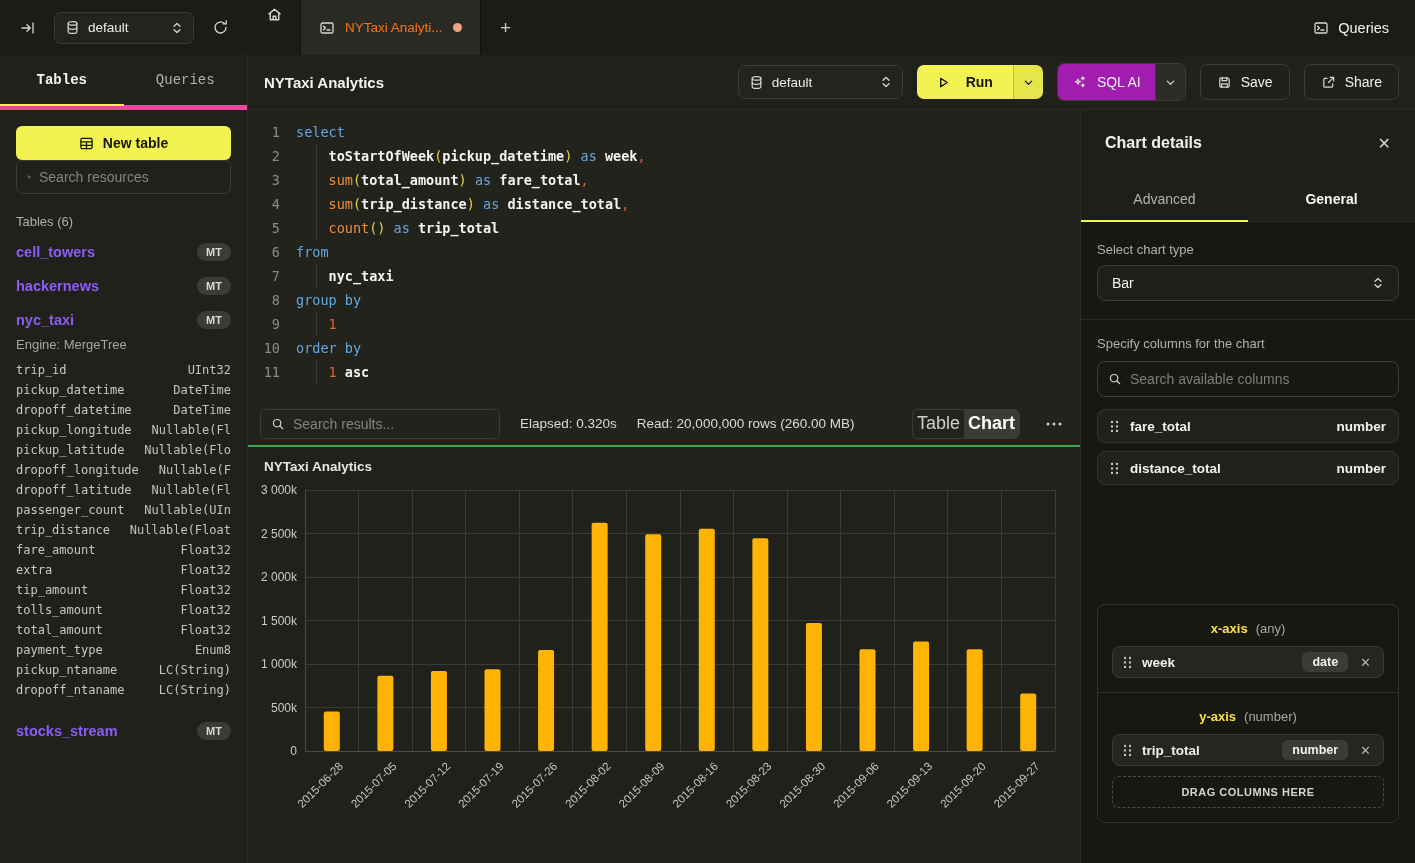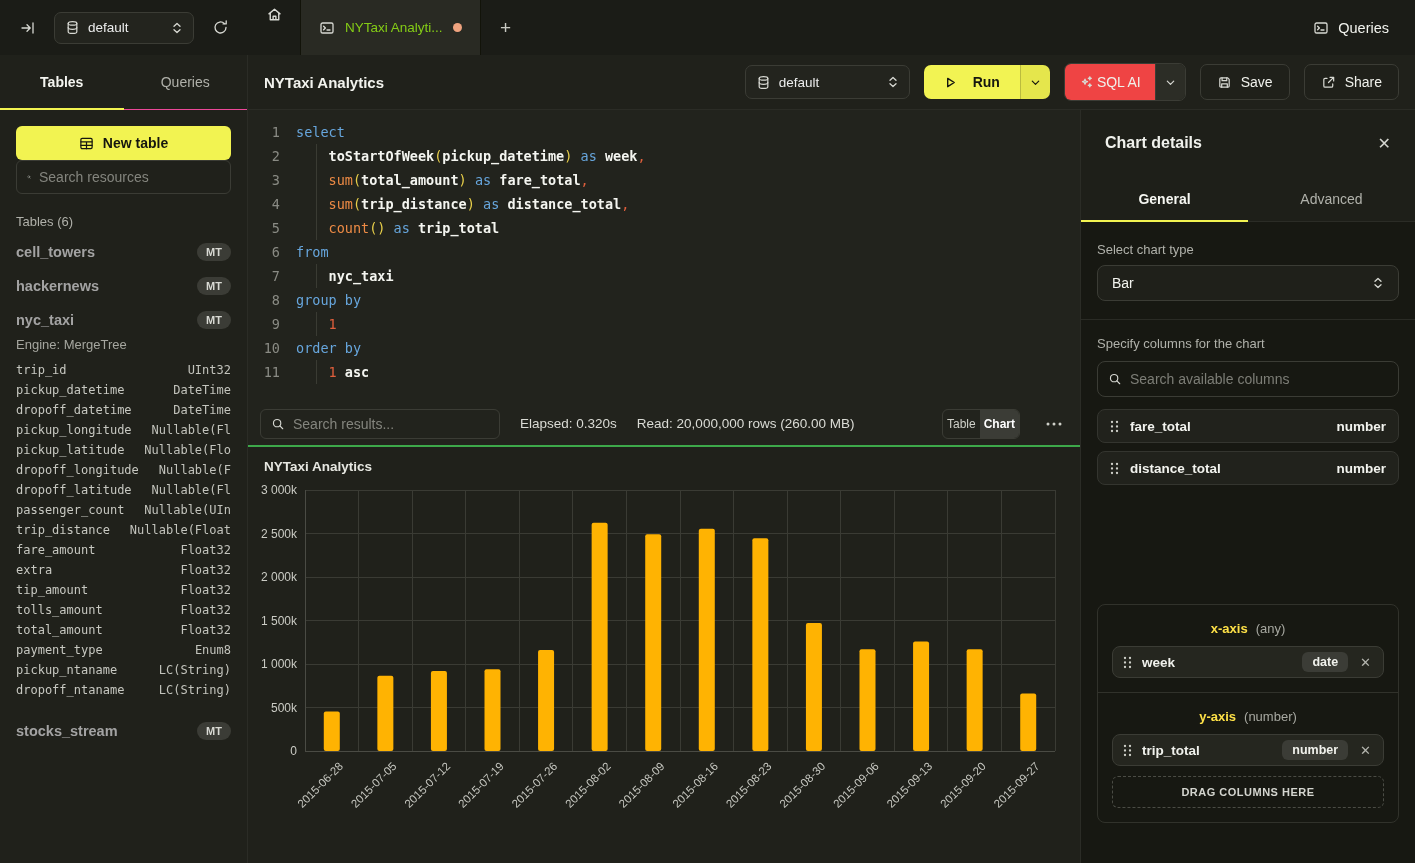--- a/index.html
+++ b/index.html
@@ -12,63 +12,63 @@
   
   .topbar { height:55px; display:flex; align-items:stretch; background:#1b1c17; flex:0 0 55px; }
   .topbar-left { width:248px; flex:0 0 248px; display:flex; align-items:center; gap:12px; padding:0 14px; }
   .iconbtn { width:28px; height:28px; display:flex; align-items:center; justify-content:center; border-radius:6px; cursor:pointer; }
   .pill { display:flex; align-items:center; gap:8px; height:32px; padding:0 10px; border:1px solid #3b3c35; border-radius:7px; background:#23241e; }
   .pill .lbl { font-size:13.5px; color:#eceded; }
   .db-pill { flex:1; }
   .tabbar { flex:1; display:flex; align-items:stretch; }
   .home-tab { width:52px; display:flex; align-items:center; justify-content:center; }
   .tab-active { display:flex; align-items:center; gap:10px; padding:0 18px; background:#292a23; border-left:1px solid #121309; border-right:1px solid #121309; }
-  .tab-active .tab-title { font-size:13.5px; color:#84cc16; }
+  .tab-active .tab-title { font-size:13.5px; color:#f97316; }
   .dot { width:9px; height:9px; border-radius:50%; background:#efa37f; }
   .plus-tab { width:50px; display:flex; align-items:center; justify-content:center; font-size:19px; color:#c9cac3; }
   .topbar-right { display:flex; align-items:center; gap:8px; padding-right:26px; }
   .queries-link { display:flex; align-items:center; gap:9px; font-size:14.5px; color:#f2f3ee; cursor:pointer; }
 
   
   .bodyrow { flex:1; display:flex; min-height:0; }
 
   
   .sidebar { width:248px; flex:0 0 248px; background:#20211b; border-right:1px solid #2b2c26; display:flex; flex-direction:column; }
-  .side-tabs { height:55px; flex:0 0 55px; display:flex; position:relative; border-bottom:1px solid #ec4899; }
+  .side-tabs { height:55px; flex:0 0 55px; display:flex; position:relative; border-bottom:5px solid #ec4899;font-family:Liberation Mono, monospace; }
   .side-tab { flex:1; display:flex; align-items:center; justify-content:center; font-size:14px; color:#b0b1aa; cursor:pointer; }
   .side-tab.active { color:#f4f5f0; font-weight:700; }
   .side-tabs .underline { position:absolute; bottom:-1px; left:0; width:50%; height:2px; background:#f2f351; }
   .side-content { flex:1; padding:16px; overflow:hidden; }
   .btn-yellow { width:100%; height:34px; background:#f2f351; color:#15160f; border:none; border-radius:6px; font-weight:700; font-size:14px; display:flex; align-items:center; justify-content:center; gap:9px; cursor:pointer; font-family:inherit; }
   .btn-yellow .ic { stroke:#15160f; }
   .searchbox { margin-top:0; height:34px; border:1px solid #3b3c35; border-radius:6px; display:flex; align-items:center; gap:8px; padding:0 10px; background:transparent; }
   .searchbox input { flex:1; background:transparent; border:none; outline:none; color:#e8e9e3; font-size:14px; font-family:inherit; }
   .searchbox input::placeholder { color:#84857e; }
   .side-section-label { margin:20px 0 6px; font-size:13px; color:#b0b1aa; }
   .tbl-row { height:34px; display:flex; align-items:center; justify-content:space-between; cursor:pointer; }
-  .tbl-name { font-size:14.5px; font-weight:700; color:#a3a3a3; }
+  .tbl-name { font-size:14.5px; font-weight:700; color:#8b5cf6; }
   .badge { background:#3b3c36; color:#d8d9d3; font-size:11px; font-weight:700; border-radius:10px; padding:3px 9px; }
   .engine-line { font-size:13px; color:#a5a69f; margin:0 0 8px; }
   .col-row { height:20px; display:flex; align-items:center; justify-content:space-between; font-family:"DejaVu Sans Mono", monospace; font-size:12px; color:#c7c8c1; white-space:nowrap; }
   .col-row .ctype { color:#c2c3bc; }
 
   
   .contentcol { flex:1; display:flex; flex-direction:column; min-width:0; }
   .doc-header { height:55px; flex:0 0 55px; display:flex; align-items:center; padding:0 16px; gap:14px; border-bottom:1px solid #2b2c26; background:#20211b; }
   .doc-title { font-size:15px; font-weight:700; color:#f2f3ee; }
   .hdr-right { margin-left:auto; display:flex; align-items:center; gap:14px; }
   .hdr-db { width:165px; height:34px; }
   .split { display:flex; border-radius:7px; overflow:hidden; }
   .run-main { display:flex; align-items:center; gap:16px; height:34px; padding:0 20px; background:#f2f353; color:#15160f; font-weight:700; font-size:14px; cursor:pointer; }
   .run-main .ic { stroke:#15160f; stroke-width:1.5; }
   .run-caret { width:30px; height:34px; background:#e5e64c; border-left:1px solid rgba(0,0,0,.18); display:flex; align-items:center; justify-content:center; cursor:pointer; }
   .run-caret .ic { stroke:#15160f; }
   .ghost { display:flex; align-items:center; gap:9px; height:36px; padding:0 16px; border:1px solid #3b3c35; border-radius:7px; background:#1f201a; font-size:14px; color:#f0f1ec; cursor:pointer; }
   .sqlai { border:1px solid #3b3c35; border-radius:7px; overflow:hidden; display:flex; }
-  .sqlai-main { display:flex; align-items:center; gap:2px; height:36px; padding:0 14px; background:#ef4444; font-size:14px; cursor:pointer; }
+  .sqlai-main { display:flex; align-items:center; gap:9px; height:36px; padding:0 14px; background:#a21caf; font-size:14px; cursor:pointer; }
   .sqlai-caret { width:30px; display:flex; align-items:center; justify-content:center; background:#2c2d26; border-left:1px solid #3b3c35; cursor:pointer; }
 
   .workrow { flex:1; display:flex; min-height:0; }
   .editorstack { width:832px; flex:0 0 832px; display:flex; flex-direction:column; min-height:0; }
 
   
   .editor { height:292px; flex:0 0 292px; background:#22231d; padding:10px 0 0 12px; font-family:"DejaVu Sans Mono", monospace; font-size:13.5px; line-height:24px; overflow:hidden; }
   .cline { display:flex; position:relative; white-space:pre; }
   .cline .ln { width:20px; text-align:right; color:#8a8b84; flex:0 0 20px; }
   .cline .code { margin-left:16px; }
@@ -79,21 +79,21 @@
   .tk-pa { color:#e8cf4a; }
   .tk-id { color:#f4f5f0; font-weight:700; }
   .tk-cm { color:#e05f3c; }
   .tk-pl { color:#d8d9d2; }
 
   
   .resultsbar { height:45px; flex:0 0 45px; background:#22231d; border-bottom:2px solid #3da84a; display:flex; align-items:center; gap:20px; padding:0 12px; }
   .resultsbar .searchbox { margin:0; width:240px; height:30px; }
   .meta { font-size:13.5px; color:#dadbd5; white-space:nowrap; }
   .toggle { margin-left:auto; display:flex; height:30px; border:1px solid #3b3c35; border-radius:6px; overflow:hidden; }
-  .toggle .seg { display:flex; align-items:center; padding:0 4px; font-size:12px; color:#cfd0c9; cursor:pointer; }
+  .toggle .seg { display:flex; align-items:center; padding:0 4px; font-size:18px; color:#cfd0c9; cursor:pointer; }
   .toggle .seg.active { background:#3b3c36; color:#ffffff; font-weight:700; }
   .morebtn { width:28px; display:flex; align-items:center; justify-content:center; color:#cfd0c9; font-size:17px; letter-spacing:1px; cursor:pointer; }
 
   
   .chartarea { flex:1; position:relative; background:#20211b; min-height:0; }
   .chart-title { position:absolute; left:16px; top:12px; font-size:13.5px; font-weight:600; color:#e6e7e1; }
 
   
   .panel { flex:1; border-left:1px solid #2b2c26; background:#17180f; display:flex; flex-direction:column; min-width:0; background:#171812; }
   .panel-header { height:66px; flex:0 0 66px; background:#1e1f19; display:flex; align-items:center; justify-content:space-between; padding:0 24px; }
@@ -458,22 +458,22 @@
               </svg>
           </div>
         </div>
 
         <div class="panel">
           <div class="panel-header">
             <span class="panel-title">Chart details</span>
             <span class="panel-close">✕</span>
           </div>
           <div class="panel-tabs">
+            <div class="panel-tab">Advanced</div>
             <div class="panel-tab active">General</div>
-            <div class="panel-tab">Advanced</div>
             <div class="underline"></div>
           </div>
           <div class="panel-body">
             <div class="field-label">Select chart type</div>
             <div class="select">
               <span class="val">Bar</span>
               <svg class="ic" width="12" height="14" viewBox="0 0 12 14">
                   <path d="M3 5.2 6 2.4l3 2.8M3 8.8l3 2.8 3-2.8"></path>
                 </svg>
             </div>

